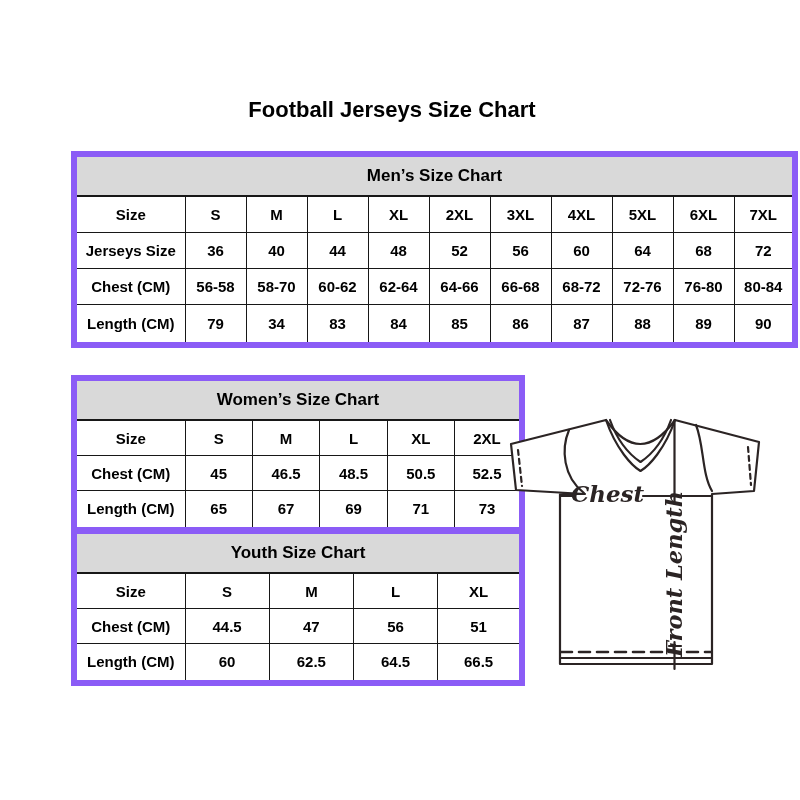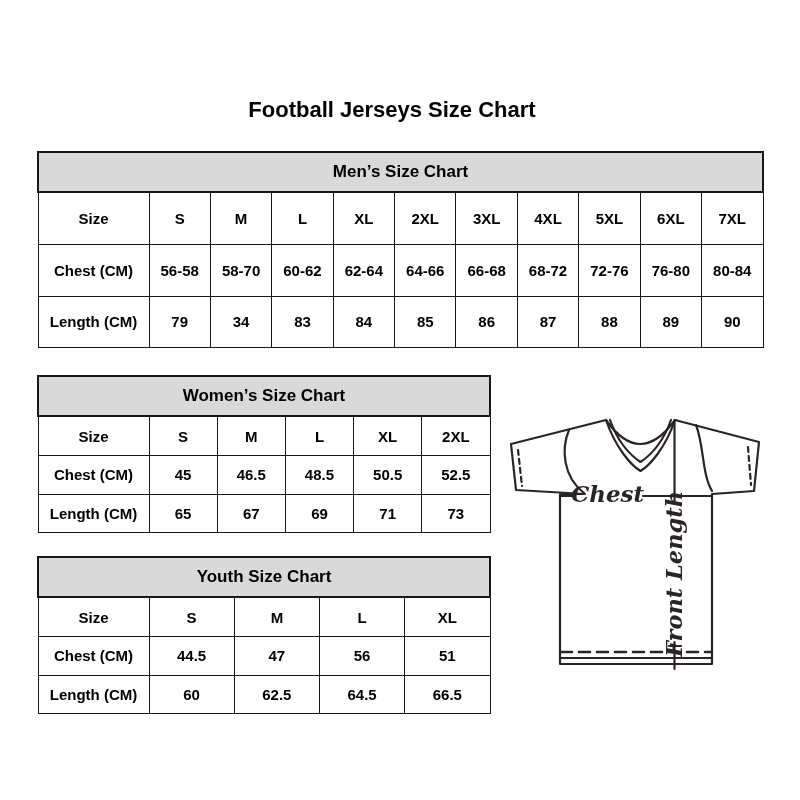--- a/index.html
+++ b/index.html
@@ -10,36 +10,37 @@
     border-radius:24px;
   }
   .title {
     position:absolute; top:97px; left:0; width:784px;
     text-align:center; font-size:22px; font-weight:bold; color:#000;
   }
   .sizetable { position:absolute; }
   .sizetable table {
     width:100%; height:100%;
     border-collapse:collapse; table-layout:fixed;
-    border:1px solid #8b5cf6;
+    border:6px solid #8b5cf6;
+    margin-left:34px;
   }
   .sizetable th.hdr {
     background:#d9d9d9; border:2px solid #171717;
     height:38px; font-size:17px; font-weight:bold; text-align:center;
     padding:0;
   }
   .sizetable td {
     border:1.5px solid #171717;
     text-align:center; vertical-align:middle;
     font-size:15px; font-weight:bold; padding:0;
     background:#ffffff;
   }
   .t-mens   { left:37px; top:151px; width:727px; height:197px; }
   .t-womens { left:37px; top:375px; width:454px; height:158px; }
-  .t-youth  { left:37px; top:556px; width:454px; height:158px; }
+  .t-youth  { left:37px; top:528px; width:454px; height:158px; }
   .jersey { position:absolute; left:503px; top:403px; width:292px; height:302px; }
   .jersey svg { display:block; width:100%; height:100%; }
   .jersey-label {
     font-family:"DejaVu Serif", serif;
     font-style:italic; font-weight:bold; fill:#2b2424;
   }
 </style>
 </head>
 <body>
 
@@ -75,20 +76,33 @@
             <td>L</td>
             <td>XL</td>
             <td>2XL</td>
             <td>3XL</td>
             <td>4XL</td>
             <td>5XL</td>
             <td>6XL</td>
             <td>7XL</td>
           </tr>
           <tr>
+            <td>Jerseys Size</td>
+            <td>36</td>
+            <td>40</td>
+            <td>44</td>
+            <td>48</td>
+            <td>52</td>
+            <td>56</td>
+            <td>60</td>
+            <td>64</td>
+            <td>68</td>
+            <td>72</td>
+          </tr>
+          <tr>
             <td>Chest (CM)</td>
             <td>56-58</td>
             <td>58-70</td>
             <td>60-62</td>
             <td>62-64</td>
             <td>64-66</td>
             <td>66-68</td>
             <td>68-72</td>
             <td>72-76</td>
             <td>76-80</td>

